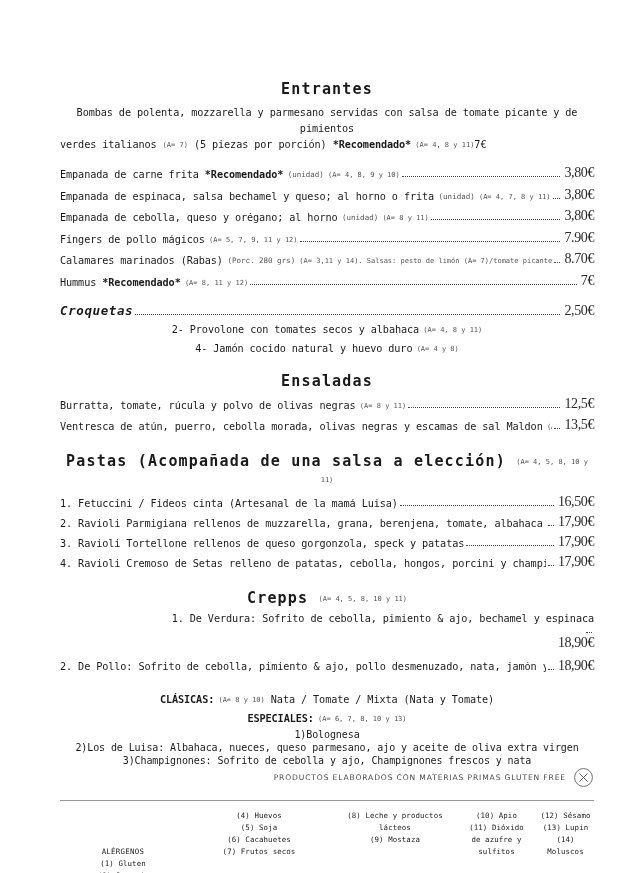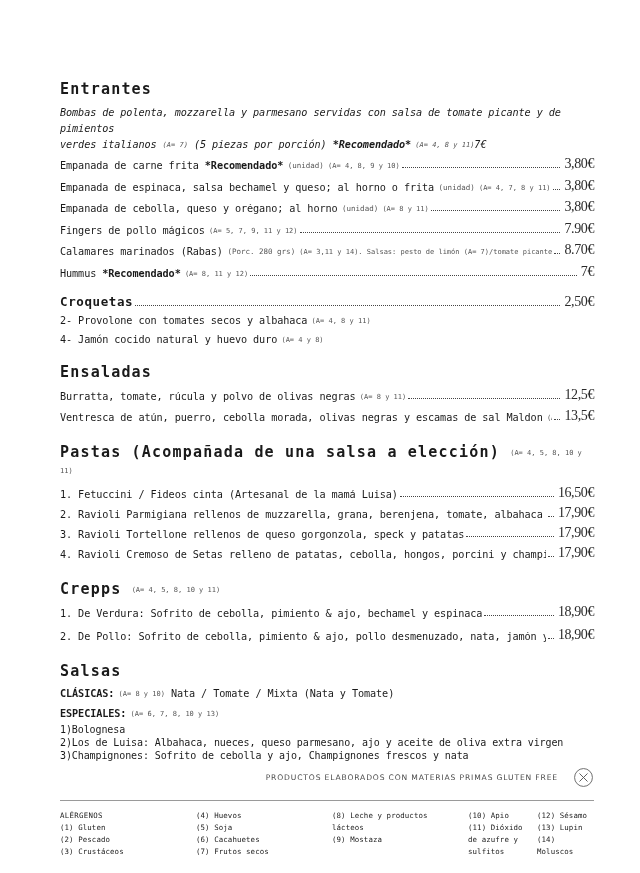--- a/index.html
+++ b/index.html
@@ -13,32 +13,34 @@
     font-family: "DejaVu Sans Mono", "Liberation Mono", monospace;
     color: #1a1a1a;
     position: relative;
     overflow: hidden;
   }
   .page {
     padding: 80px 46px 1px 60px;
     box-sizing: border-box;
     height: 873px;
     position: relative;
+    text-align: center;
   }
 
   
   .section-title {
     font-size: 15px;
     font-weight: bold;
     letter-spacing: 1.2px;
     margin: 0 0 7px 0;
   }
   .section-title.small {
     font-size: 12.5px;
     letter-spacing: 0.6px;
+    font-style: italic;
   }
   .section-title .inline-allerg {
     font-size: 7px;
     font-weight: normal;
     letter-spacing: 0;
     color: #555;
     vertical-align: 2px;
   }
   .section {
     margin-bottom: 13px;
@@ -73,23 +75,22 @@
     white-space: nowrap;
     padding-left: 2px;
     font-family: Liberation Serif, serif;
     font-weight: 300;
   }
 
   
   .row-wrap {
     font-size: 10.2px;
     line-height: 1.55;
-    margin-bottom: 5px;
-    letter-spacing: -0.1px;
-    font-style: italic;
+    margin-bottom: 14px;
+    letter-spacing: -0.1px;
   }
   .row-wrap .line1 { display: block; }
 
   .allerg {
     font-size: 7px;
     color: #555;
     letter-spacing: 0;
     vertical-align: 1.5px;
   }
   .note {
@@ -126,21 +127,21 @@
     letter-spacing: -0.1px;
   }
 
   
   .glutenfree {
     position: absolute;
     right: 46px;
     top: 767px;
     display: flex;
     align-items: center;
-    gap: 15px;
+    gap: 7px;
   }
   .glutenfree .gf-text {
     font-size: 7.6px;
     letter-spacing: 0.85px;
     color: #4a4a4a;
     font-family: "DejaVu Sans", "Liberation Sans", sans-serif;
   }
   .gf-icon {
     width: 21px;
     height: 21px;
@@ -165,20 +166,21 @@
     column-gap: 10px;
   }
   .allerg-col {
     font-size: 7.4px;
     line-height: 1.62;
     color: #222;
     letter-spacing: 0.1px;
   }
   .allerg-col .head {
     letter-spacing: 0.3px;
+    margin-top: 36px;
   }
 </style>
 </head>
 <body>
 
 <div class="page">
 
   <div class="section">
     <div class="section-title">Entrantes</div>
 
@@ -271,34 +273,33 @@
     </div>
     <div class="row" style="margin-bottom:6px;">
       <span class="desc">4. Ravioli Cremoso de Setas relleno de patatas, cebolla, hongos, porcini y champignones</span>
       <span class="leader"></span>
       <span class="price">17,90€</span>
     </div>
   </div>
 
   <div class="section" style="margin-top:20px;">
     <div class="section-title"><span>Crepps</span> <span class="inline-allerg">(A= 4, 5, 8, 10 y 11)</span></div>
-    <div class="row" style="margin-bottom:9px;">
+    <div class="row" style="margin-bottom:9px;flex-direction:column;">
       <span class="desc">1. De Verdura: Sofrito de cebolla, pimiento &amp; ajo, bechamel y espinaca</span>
       <span class="leader"></span>
       <span class="price">18,90€</span>
     </div>
     <div class="row" style="margin-bottom:9px;">
       <span class="desc">2. De Pollo: Sofrito de cebolla, pimiento &amp; ajo, pollo desmenuzado, nata, jamón y tomate</span>
       <span class="leader"></span>
       <span class="price">18,90€</span>
     </div>
   </div>
 
   <div class="section" style="margin-top:20px;">
-    <div class="section-title">Salsas</div>
     <div class="salsa-line"><span class="salsa-label">CLÁSICAS:</span><span class="allerg"> (A= 8 y 10)</span><span> Nata / Tomate / Mixta (Nata y Tomate)</span></div>
     <div class="salsa-line" style="margin-top:6px;"><span class="salsa-label">ESPECIALES:</span><span class="allerg"> (A= 6, 7, 8, 10 y 13)</span></div>
     <div class="salsa-sub">1)Bolognesa</div>
     <div class="salsa-sub">2)Los de Luisa: Albahaca, nueces, queso parmesano, ajo y aceite de oliva extra virgen</div>
     <div class="salsa-sub">3)Champignones: Sofrito de cebolla y ajo, Champignones frescos y nata</div>
   </div>
 
   <div class="glutenfree">
     <span class="gf-text">PRODUCTOS ELABORADOS CON MATERIAS PRIMAS GLUTEN FREE</span>
     <svg class="gf-icon" viewBox="0 0 24 24">

